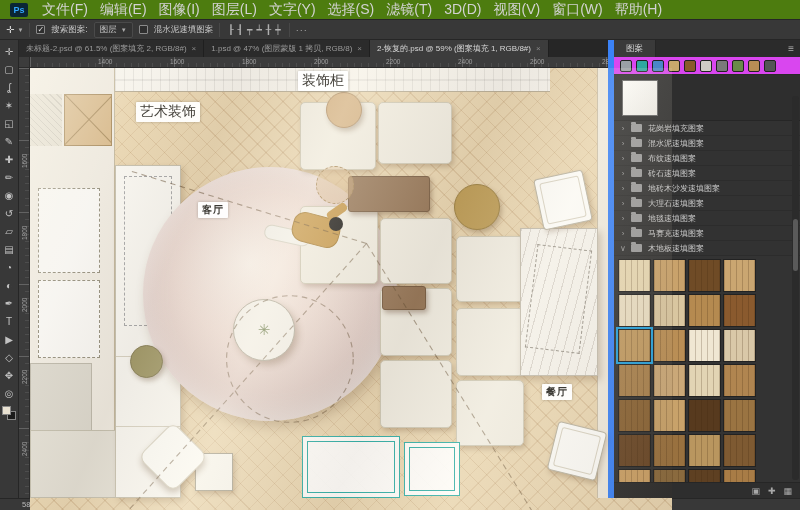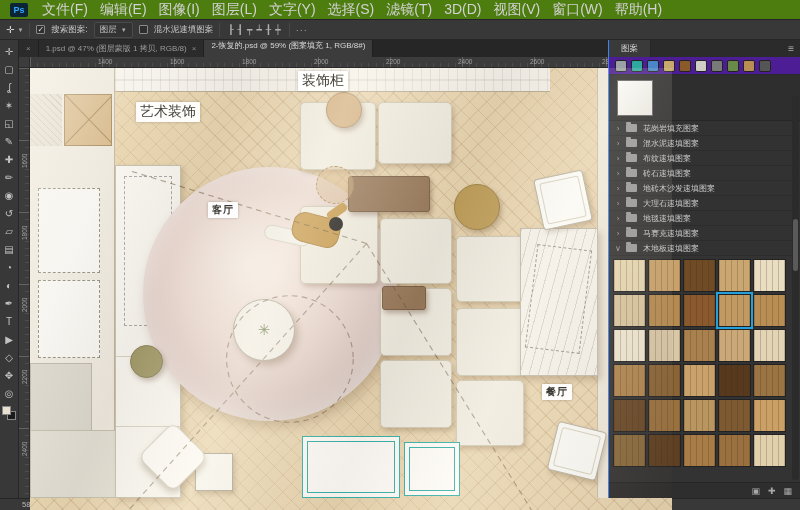--- a/index.html
+++ b/index.html
@@ -37,21 +37,21 @@
     font-size:10px; color:#c2c2c2; cursor:default; }
   .color-widget { position:relative; width:14px; height:14px; margin-top:4px; }
   .fg-swatch { position:absolute; left:0; top:0; width:9px; height:9px; background:#e9e2d2; border:1px solid #888; z-index:2; }
   .bg-swatch { position:absolute; right:0; bottom:0; width:9px; height:9px; background:#1c1c1c; border:1px solid #888; }
 
   
   .center { flex:1 1 auto; display:flex; flex-direction:column; min-width:0; }
   .tabbar { height:17px; background:#262626; display:flex; flex:0 0 17px; }
   .tab { background:#2b2b2b; color:#9a9a9a; padding:0 7px; font-size:8px; display:flex; align-items:center;
     gap:5px; border-right:1px solid #1f1f1f; height:100%; white-space:nowrap; }
-  .tab.active { background:#3c3c3c; color:#d8d8d8;flex-direction:column; }
+  .tab.active { background:#3c3c3c; color:#d8d8d8; }
   .tab .close { font-size:8px; color:#8a8a8a; }
 
   .docarea { flex:1 1 auto; display:grid; grid-template-columns:11px 1fr; grid-template-rows:11px 1fr; min-height:0; }
   .ruler-corner { background:#3c3c3c; border-right:1px solid #2a2a2a; border-bottom:1px solid #2a2a2a; }
   .ruler-h { background:#3c3c3c; border-bottom:1px solid #2a2a2a; display:flex; padding-left:66px;
     background-image:
       repeating-linear-gradient(90deg,#636363 0 1px,transparent 1px 72px),
       repeating-linear-gradient(90deg,#4d4d4d 0 1px,transparent 1px 7.2px);
     background-size:100% 100%,100% 4px; background-position:0 0,0 100%; background-repeat:no-repeat,repeat-x; }
   .rlabel { width:72px; font-size:6.5px; color:#a0a0a0; padding-left:2px; line-height:9px; flex:0 0 72px; }
@@ -124,21 +124,21 @@
     border-radius:12px; transform:rotate(15deg); z-index:9; }
   .person-arm { left:296px; top:139px; width:22px; height:9px; background:#c79a4e; border-radius:4px;
     transform:rotate(-35deg); z-index:9; }
   .person-head { left:299px; top:149px; width:14px; height:14px; background:#1e1c1a; border-radius:50%; z-index:10; }
   .chip { position:absolute; background:rgba(255,255,255,0.94); padding:1px 4px; font-size:14px; color:#44413a;
     border-radius:1px; box-shadow:0 0 3px rgba(0,0,0,0.25); white-space:nowrap; z-index:45; }
   .chip.big { font-size:10px; letter-spacing:1px; font-weight:bold; color:#3c3a34; }
   .plan-svg { position:absolute; inset:0; z-index:30; pointer-events:none; }
 
   
-  .rightpanel { width:192px; flex:0 0 192px; background:#4c1d95; border-left:1px solid #3b82f6;
+  .rightpanel { width:192px; flex:0 0 192px; background:#d946ef; border-left:6px solid #3b82f6;
     display:flex; flex-direction:column; position:relative; }
   .panel-tabbar { height:17px; flex:0 0 17px; background:#2b2b2b; display:flex; align-items:center; }
   .panel-tab { background:#3a3a3a; color:#d6d6d6; font-size:8.5px; padding:0 12px; height:100%;
     display:flex; align-items:center; border-right:1px solid #262626; }
   .panel-menu { margin-left:auto; color:#b0b0b0; font-size:10px; padding:0 6px; }
   .searchrow { height:20px; flex:0 0 20px; display:flex; align-items:center; padding:0 5px; gap:4px;
     border-bottom:1px solid #2a2a2a; }
   .searchbox { flex:1; height:14px; background:#262626; border:1px solid #464646; border-radius:2px;
     display:flex; align-items:center; gap:4px; padding:0 4px; }
   .searchbox input { background:transparent; border:none; outline:none; color:#bbb; font-size:8px; width:100%;
@@ -250,20 +250,21 @@
         <div class="tool">◎</div>
       <div class="color-widget">
         <span class="fg-swatch"></span>
         <span class="bg-swatch"></span>
       </div>
     </div>
 
     <div class="center">
       <div class="tabbar">
         <div class="tab ">
+            <span>未标题-2.psd @ 61.5% (图案填充 2, RGB/8#)</span>
             <span class="close">×</span>
           </div>
           <div class="tab ">
             <span>1.psd @ 47% (图层蒙版 1 拷贝, RGB/8)</span>
             <span class="close">×</span>
           </div>
           <div class="tab active">
             <span>2-恢复的.psd @ 59% (图案填充 1, RGB/8#)</span>
             <span class="close">×</span>
           </div>
@@ -366,21 +367,21 @@
             <g stroke="rgba(100,78,52,0.5)" stroke-width="1" stroke-dasharray="5 4" fill="none">
               <line x1="303" y1="158" x2="88" y2="92"></line>
               <line x1="303" y1="158" x2="62" y2="428"></line>
               <line x1="303" y1="158" x2="470" y2="428"></line>
               <circle cx="234" cy="262" r="57"></circle>
             </g>
           </svg>
 
           <div class="chip" style="left:268px;top:3px;">装饰柜</div>
           <div class="chip" style="left:106px;top:34px;">艺术装饰</div>
-          <div class="chip big" style="left:178px;top:134px;">客厅</div>
+          <div class="chip big" style="left:168px;top:134px;">客厅</div>
           <div class="chip big" style="left:512px;top:316px;">餐厅</div>
 
           <div class="lightrays"></div>
         </div>
       </div>
     </div>
 
     <div class="rightpanel">
       <div class="panel-tabbar">
         <div class="panel-tab">图案</div>

